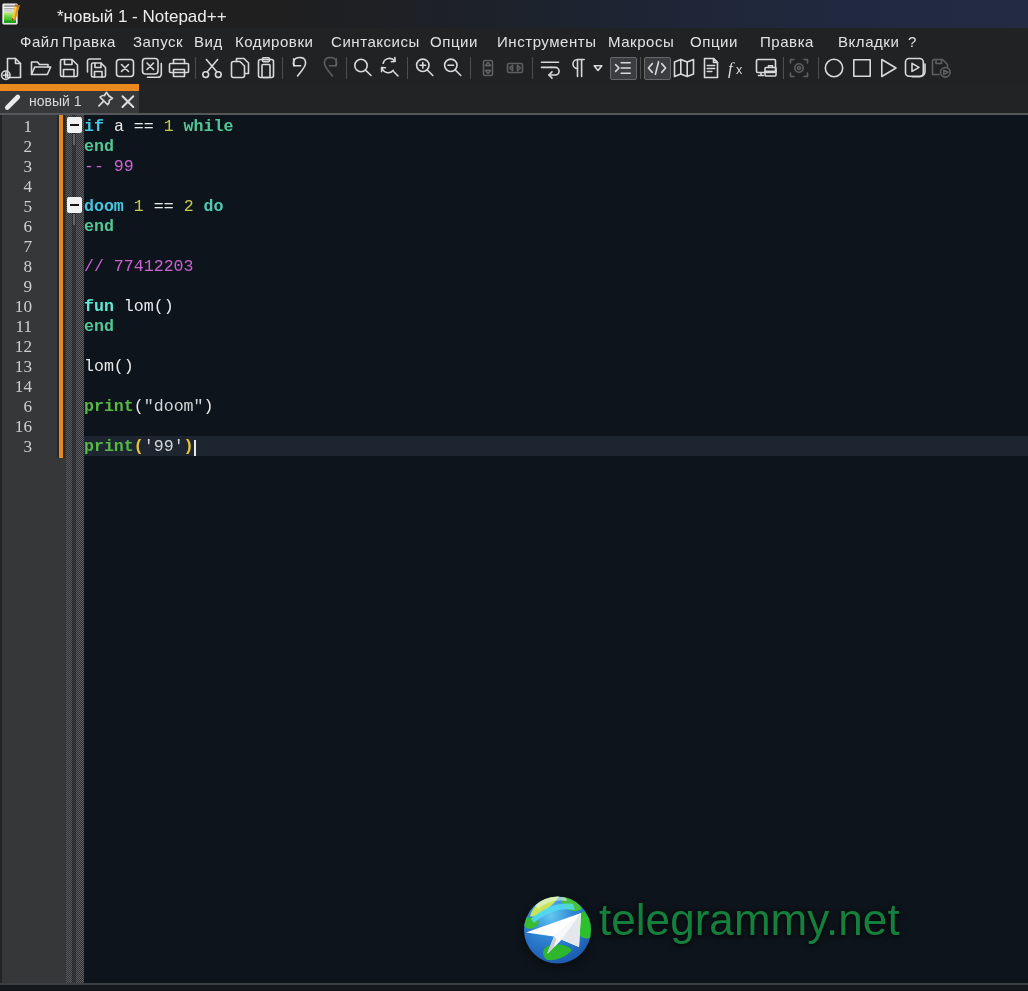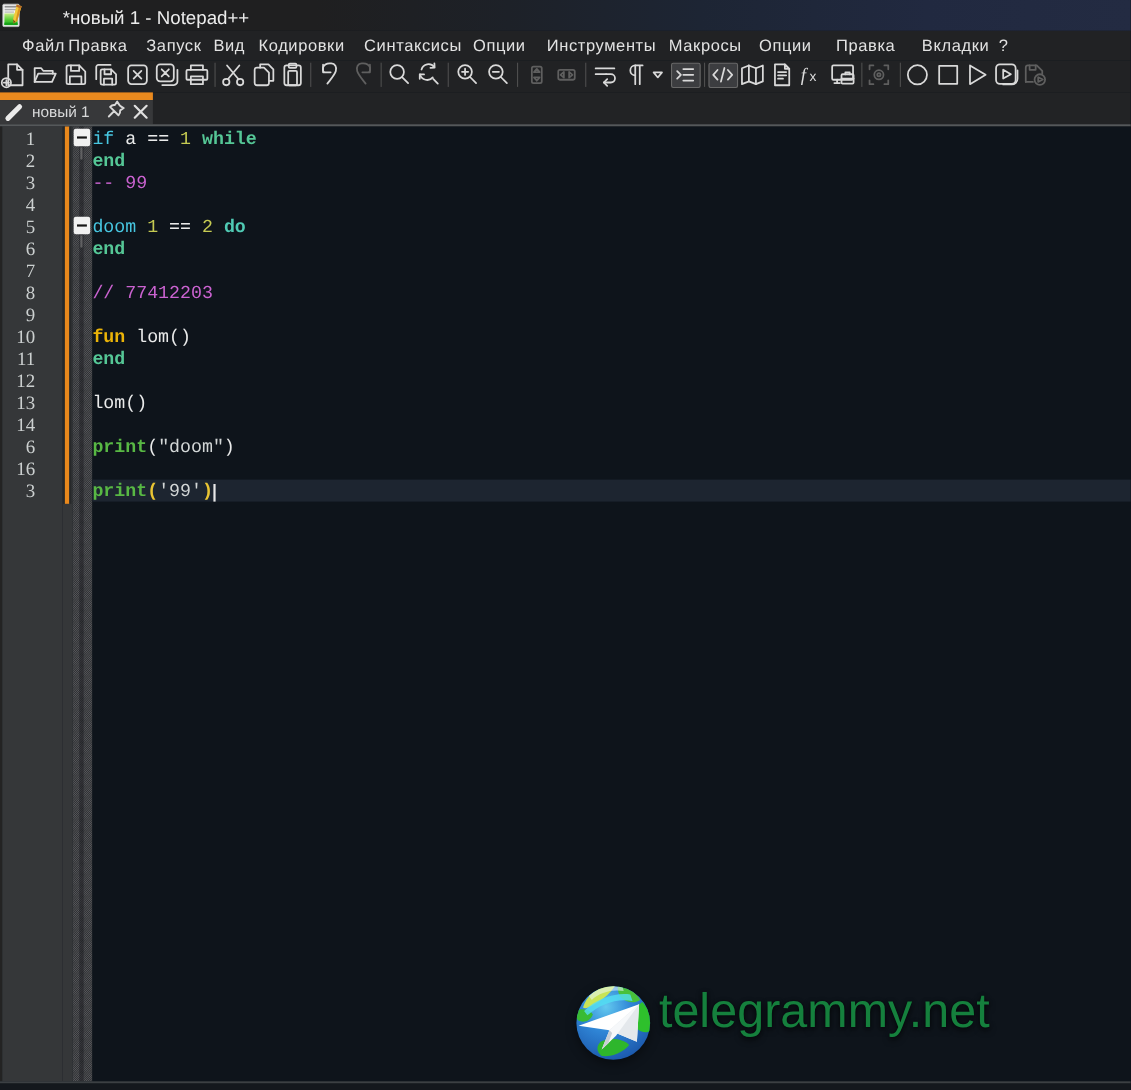--- a/index.html
+++ b/index.html
@@ -36,24 +36,24 @@
      background-image:linear-gradient(45deg,#5a5a5f 25%,transparent 25%,transparent 75%,#5a5a5f 75%),
                       linear-gradient(45deg,#5a5a5f 25%,transparent 25%,transparent 75%,#5a5a5f 75%);
      background-size:2px 2px;background-position:0 0,1px 1px;}
   #editorbg{left:84px;top:115px;width:944px;height:868px;background:#0e141b;}
   #caretline{left:84px;top:436px;width:944px;height:20px;background:#1d2530;}
   #caret{left:194px;top:440px;width:2px;height:16px;background:#e8e8e8;}
   .num{position:absolute;left:0;width:32px;text-align:right;
        font-family:"Liberation Serif",serif;font-size:17.2px;line-height:20px;color:#ccd0d0;}
   .cl{position:absolute;left:84px;margin:0;font-family:"Liberation Mono",monospace;
       font-size:16.6px;line-height:20px;color:#e9eaea;white-space:pre;}
-  .k1{color:#47c6e0;font-weight:normal;margin-top:24px;}
+  .k1{color:#47c6e0;font-weight:bold;margin-top:24px;}
   .k2{color:#55c796;font-weight:bold;}
   .k3{color:#50cab4;font-weight:bold;}
-  .kf{color:#eab308;font-weight:bold;}
+  .kf{color:#5eead4;font-weight:bold;}
   .kp{color:#58b844;font-weight:bold;margin-top:36px;}
   .nm{color:#c5ca52;}
   .cm{color:#cb63d1;}
   .st{color:#d2d6d6;}
   .br{color:#eac533;font-weight:bold;}
   .foldbox{position:absolute;left:67px;width:15px;height:16px;background:#f1f1f1;border-radius:2px;}
   .foldbox:after{content:"";position:absolute;left:3px;top:7px;width:9px;height:2px;background:#151515;}
   .foldline{position:absolute;left:73px;width:2px;background:#8a8a8a;opacity:.55;}
   #botline{left:0;top:983px;width:1028px;height:2px;background:#3c4043;}
   #botstrip{left:0;top:985px;width:1028px;height:6px;background:#14181d;}

